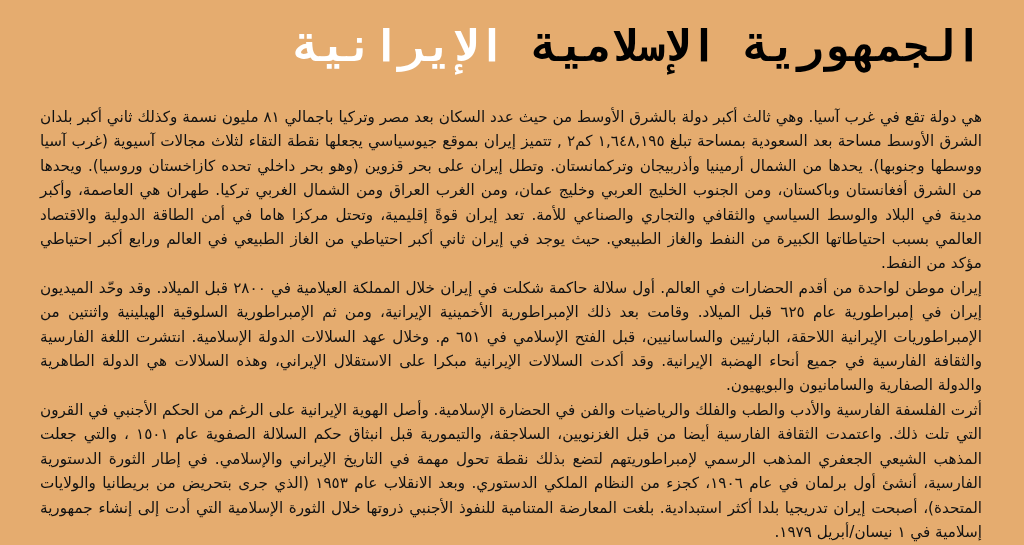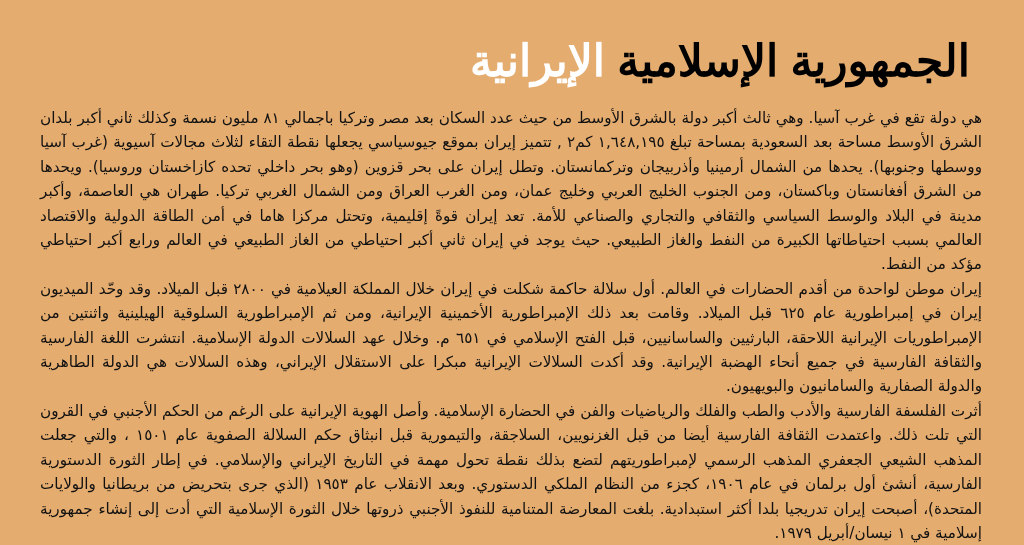--- a/index.html
+++ b/index.html
@@ -17,32 +17,32 @@
     }
     .page {
       position: absolute;
       left: 40px;
       right: 42px;
       top: 18px;
       direction: rtl;
       text-align: right;
     }
     .title {
-      margin: 12px;
+      margin: 0;
       font-size: 44px;
       font-weight: bold;
       line-height: 62px;
       letter-spacing: 0;
       white-space: nowrap;
-      font-family: Liberation Sans, sans-serif;
+      font-family: Liberation Mono, monospace;
     }
     .title .dark { color: #000; }
     .title .light { color: #ffffff; }
     .body {
-      margin-top: 14px;
+      margin-top: 25px;
       font-size: 15.2px;
       line-height: 24.4px;
       text-align: justify;
       text-align-last: right;
     }
     .para {
       margin: 0;
     }
   </style>
 </head>

